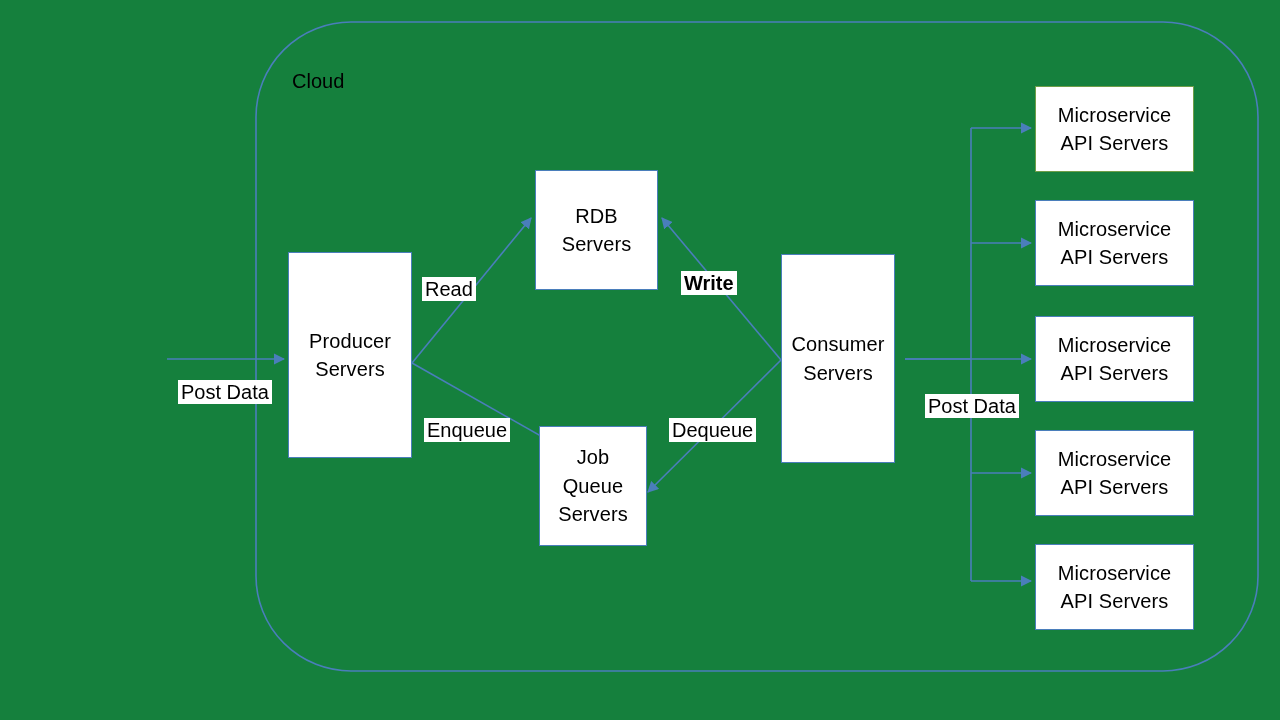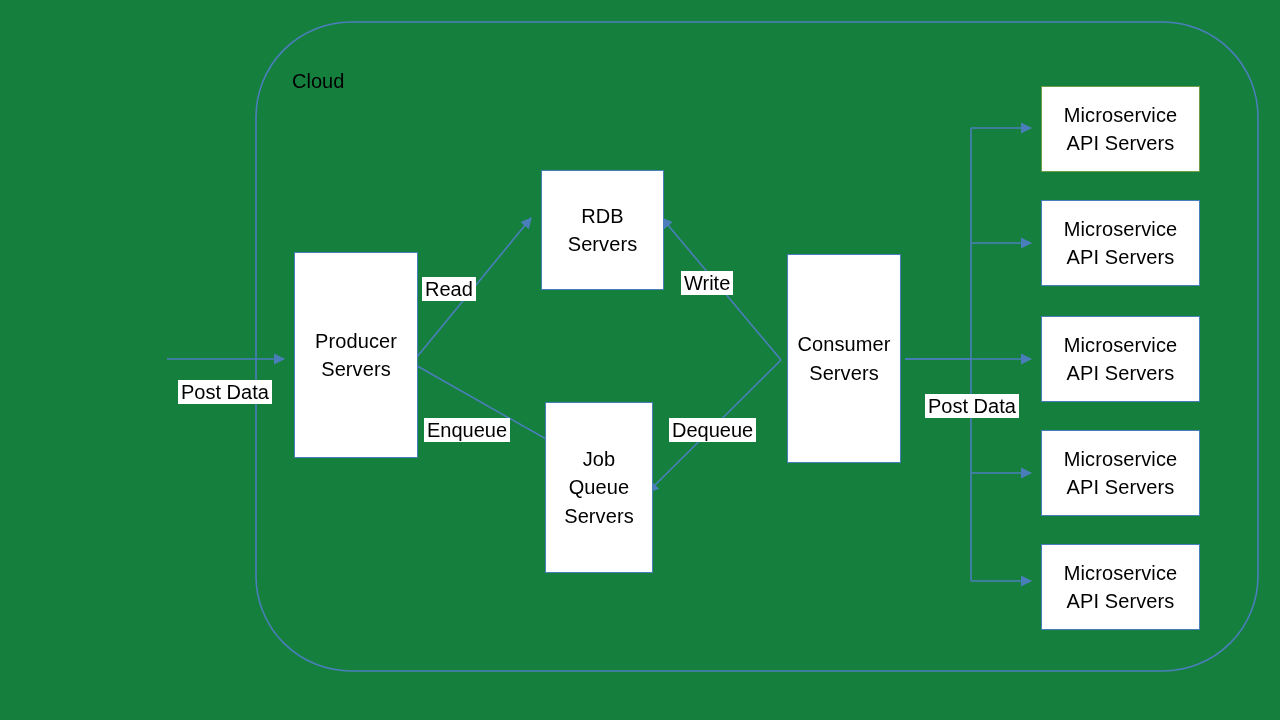--- a/index.html
+++ b/index.html
@@ -32,21 +32,20 @@
     display: flex;
     align-items: center;
     justify-content: center;
     text-align: center;
     color: #000000;
     font-size: 20px;
     line-height: 1.42;
     letter-spacing: 0.1px;
     white-space: pre-line;
     z-index: 3;
-    margin-left: 6px;
   }
   .node.green {
     border-color: #6f9e48;
   }
   .cloud-label {
     position: absolute;
     font-size: 20px;
     color: #000000;
     z-index: 3;
     white-space: nowrap;
@@ -99,21 +98,21 @@
 
   <div class="cloud-label" style="left:292px; top:70px;">Cloud</div>
 
 
   <div class="node" style="left:288px; top:252px; width:124px; height:206px;">Producer
 Servers</div>
 
   <div class="node" style="left:535px; top:170px; width:123px; height:120px;">RDB
 Servers</div>
 
-  <div class="node" style="left:539px; top:402px; width:108px; height:171px;">Job
+  <div class="node" style="left:539px; top:426px; width:108px; height:120px;">Job
 Queue
 Servers</div>
 
   <div class="node" style="left:781px; top:254px; width:114px; height:209px;">Consumer
 Servers</div>
 
   <div class="node green" style="left:1035px; top:86px; width:159px; height:86px;">Microservice
 API Servers</div>
 
   <div class="node" style="left:1035px; top:200px; width:159px; height:86px;">Microservice
@@ -127,19 +126,19 @@
 
   <div class="node" style="left:1035px; top:544px; width:159px; height:86px;">Microservice
 API Servers</div>
 
   <div class="edge-label" style="left:178px; top:380px;">Post Data</div>
 
   <div class="edge-label" style="left:422px; top:277px;">Read</div>
 
   <div class="edge-label" style="left:424px; top:418px;">Enqueue</div>
 
-  <div class="edge-label" style="left:681px; top:271px;">Write</div>
+  <div class="edge-label" style="left:681px; top:271px;font-weight:bold;">Write</div>
 
   <div class="edge-label" style="left:669px; top:418px;">Dequeue</div>
 
   <div class="edge-label" style="left:925px; top:394px;">Post Data</div>
 
 </div>
 
 </body></html>

